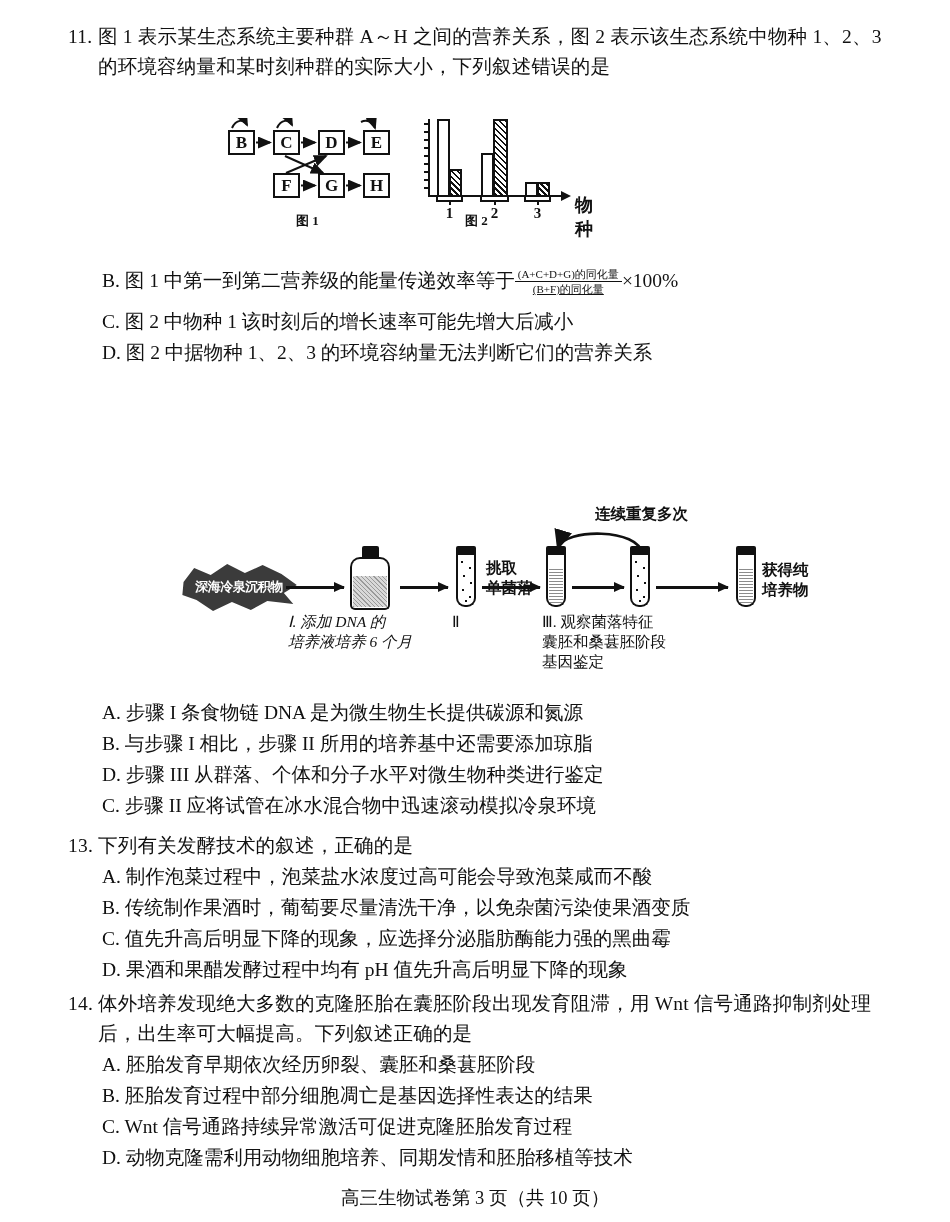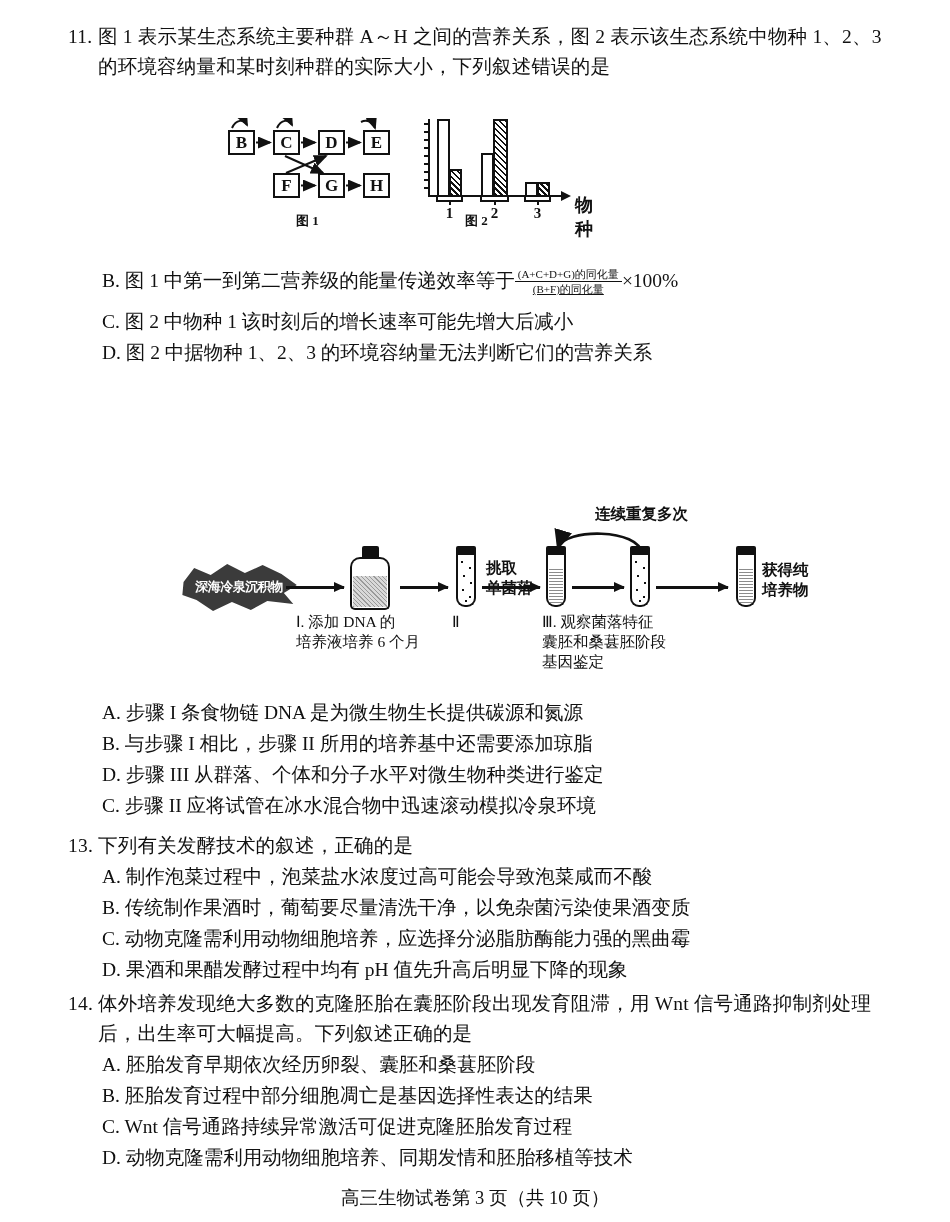--- a/index.html
+++ b/index.html
@@ -401,21 +401,21 @@
       <div class="cap"></div>
       <div class="body">
           <div class="slant"></div>
         </div>
     </div>
     <div class="diag-label" style="left:602px; top:48px; font-weight:bold;">
       <div>获得纯</div>
       <div>培养物</div>
     </div>
 
-    <div class="diag-label" style="left:136px; top:100px;">
+    <div class="diag-label" style="left:128px; top:100px;font-style:italic;">
       <div>Ⅰ. 添加 DNA 的</div>
       <div>培养液培养 6 个月</div>
     </div>
     <div class="diag-label" style="left:292px; top:100px;">Ⅱ</div>
     <div class="diag-label" style="left:382px; top:100px;">
       <div>Ⅲ. 观察菌落特征</div>
       <div>囊胚和桑葚胚阶段</div>
       <div>基因鉴定</div>
     </div>
   </div>
@@ -426,21 +426,21 @@
     <div class="opt">D. 步骤 III 从群落、个体和分子水平对微生物种类进行鉴定</div>
     <div class="opt">C. 步骤 II 应将试管在冰水混合物中迅速滚动模拟冷泉环境</div>
   </div>
 
   <div class="qblock" style="top:831px;">
     <div class="qline">
       <span class="qnum">13.</span><span>下列有关发酵技术的叙述，正确的是</span>
     </div>
     <div class="opt">A. 制作泡菜过程中，泡菜盐水浓度过高可能会导致泡菜咸而不酸</div>
     <div class="opt">B. 传统制作果酒时，葡萄要尽量清洗干净，以免杂菌污染使果酒变质</div>
-    <div class="opt">C. 动物克隆需利用动物细胞培养，应选择分泌脂肪酶能力强的黑曲霉</div>
+    <div class="opt">C. 值先升高后明显下降的现象，应选择分泌脂肪酶能力强的黑曲霉</div>
     <div class="opt">D. 果酒和果醋发酵过程中均有 pH 值先升高后明显下降的现象</div>
   </div>
 
   <div class="qblock" style="top:989px;">
     <div class="qline">
       <span class="qnum">14.</span><span>体外培养发现绝大多数的克隆胚胎在囊胚阶段出现发育阻滞，用 Wnt 信号通路抑制剂处理</span>
     </div>
     <div class="qline qindent">后，出生率可大幅提高。下列叙述正确的是</div>
     <div class="opt">A. 胚胎发育早期依次经历卵裂、囊胚和桑葚胚阶段</div>
     <div class="opt">B. 胚胎发育过程中部分细胞凋亡是基因选择性表达的结果</div>

